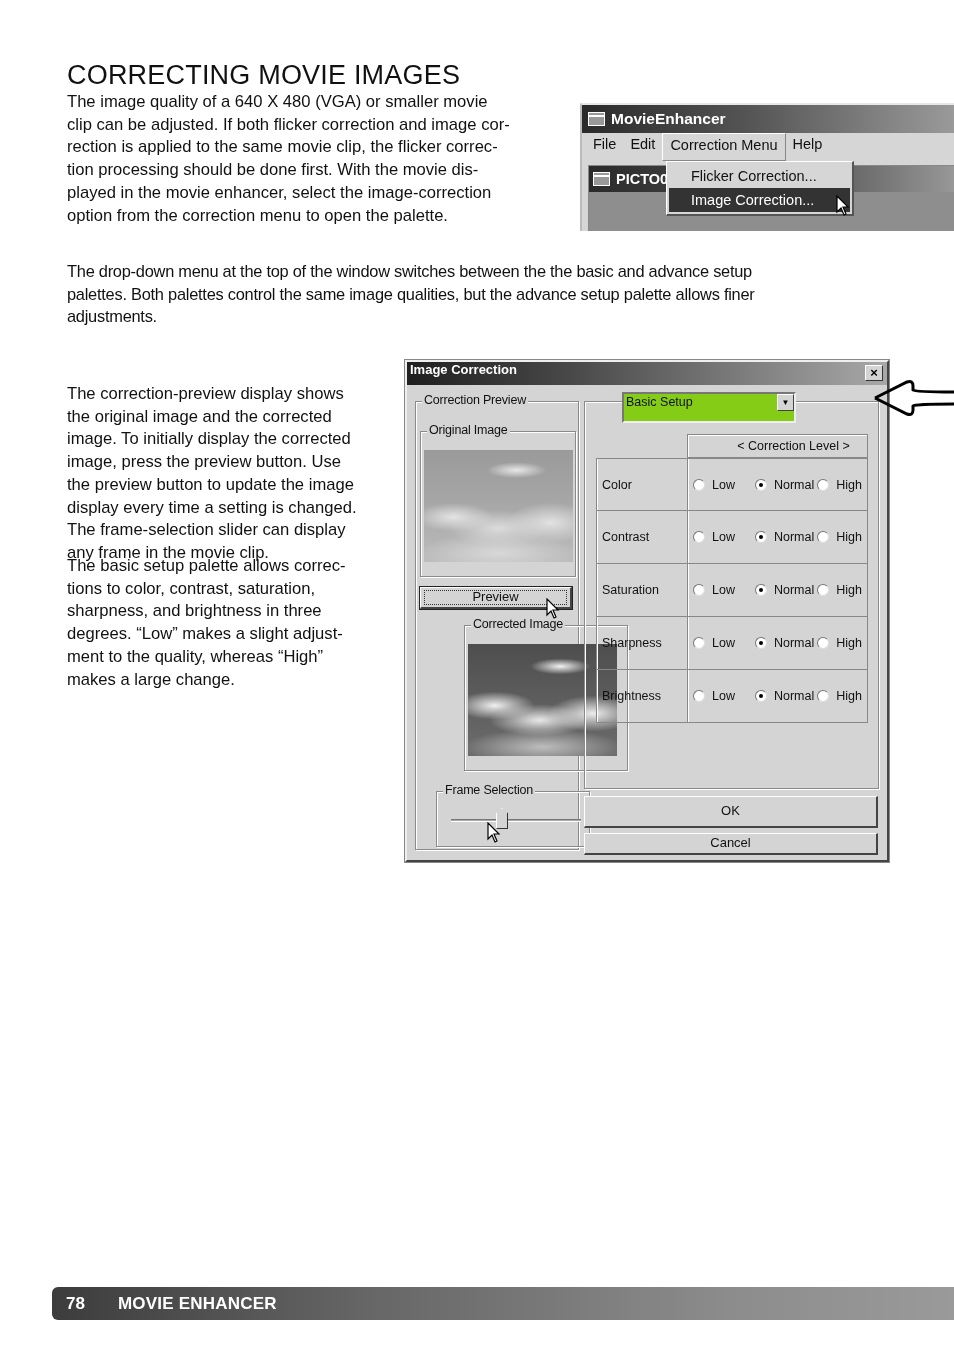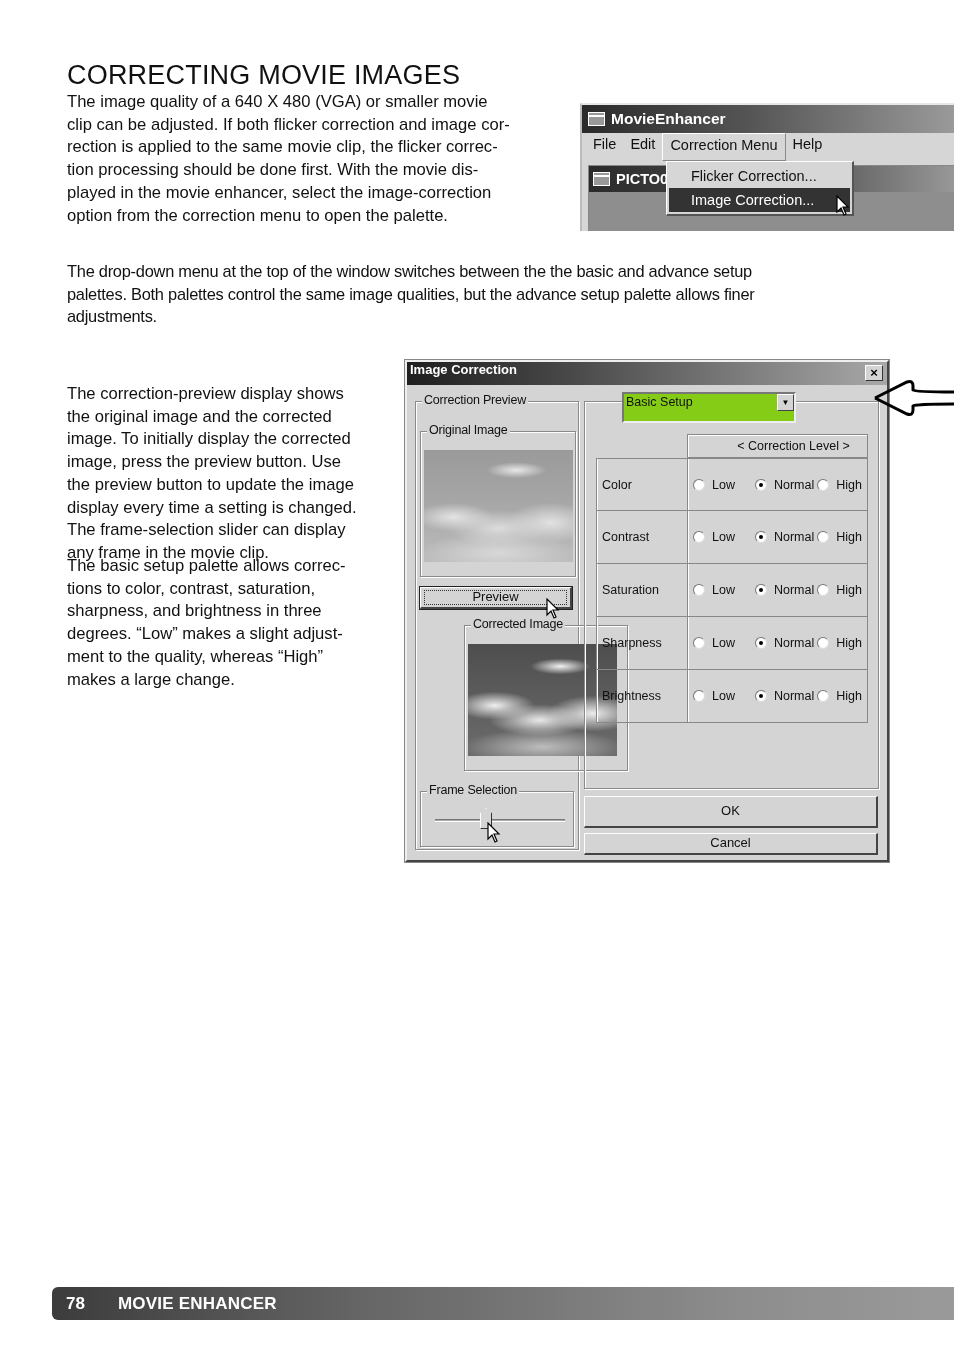--- a/index.html
+++ b/index.html
@@ -155,21 +155,21 @@
     <div class="btn btn-preview" style="left:4px; top:185px; width:152px; height:22px; line-height:18px;">
       <span class="focus"></span>
       <span>Preview</span>
     </div>
 
     <div class="groupbox" style="left:6px; top:223px; width:164px; height:146px;margin-left:42px;">
       <span class="gb-label">Corrected Image</span>
       <div class="img-sky sky-corr" style="left:3px; top:18px; width:149px; height:112px;"></div>
     </div>
 
-    <div class="groupbox" style="left:4px; top:389px; width:154px; height:56px;">
+    <div class="groupbox" style="left:20px; top:389px; width:154px; height:56px;">
       <span class="gb-label">Frame Selection</span>
       <div class="slider-track"></div>
       <div class="slider-thumb"></div>
     </div>
   </div>
 
   <svg class="cursor" style="left:139px; top:236px;" viewBox="0 0 14 22">
     <path d="M1 1 L1 17 L5 13 L8 20 L10 19 L7 12 L12 12 Z" fill="#fff" stroke="#000" stroke-width="1.2"></path>
   </svg>
   <svg class="cursor" style="left:80px; top:460px;" viewBox="0 0 14 22">

